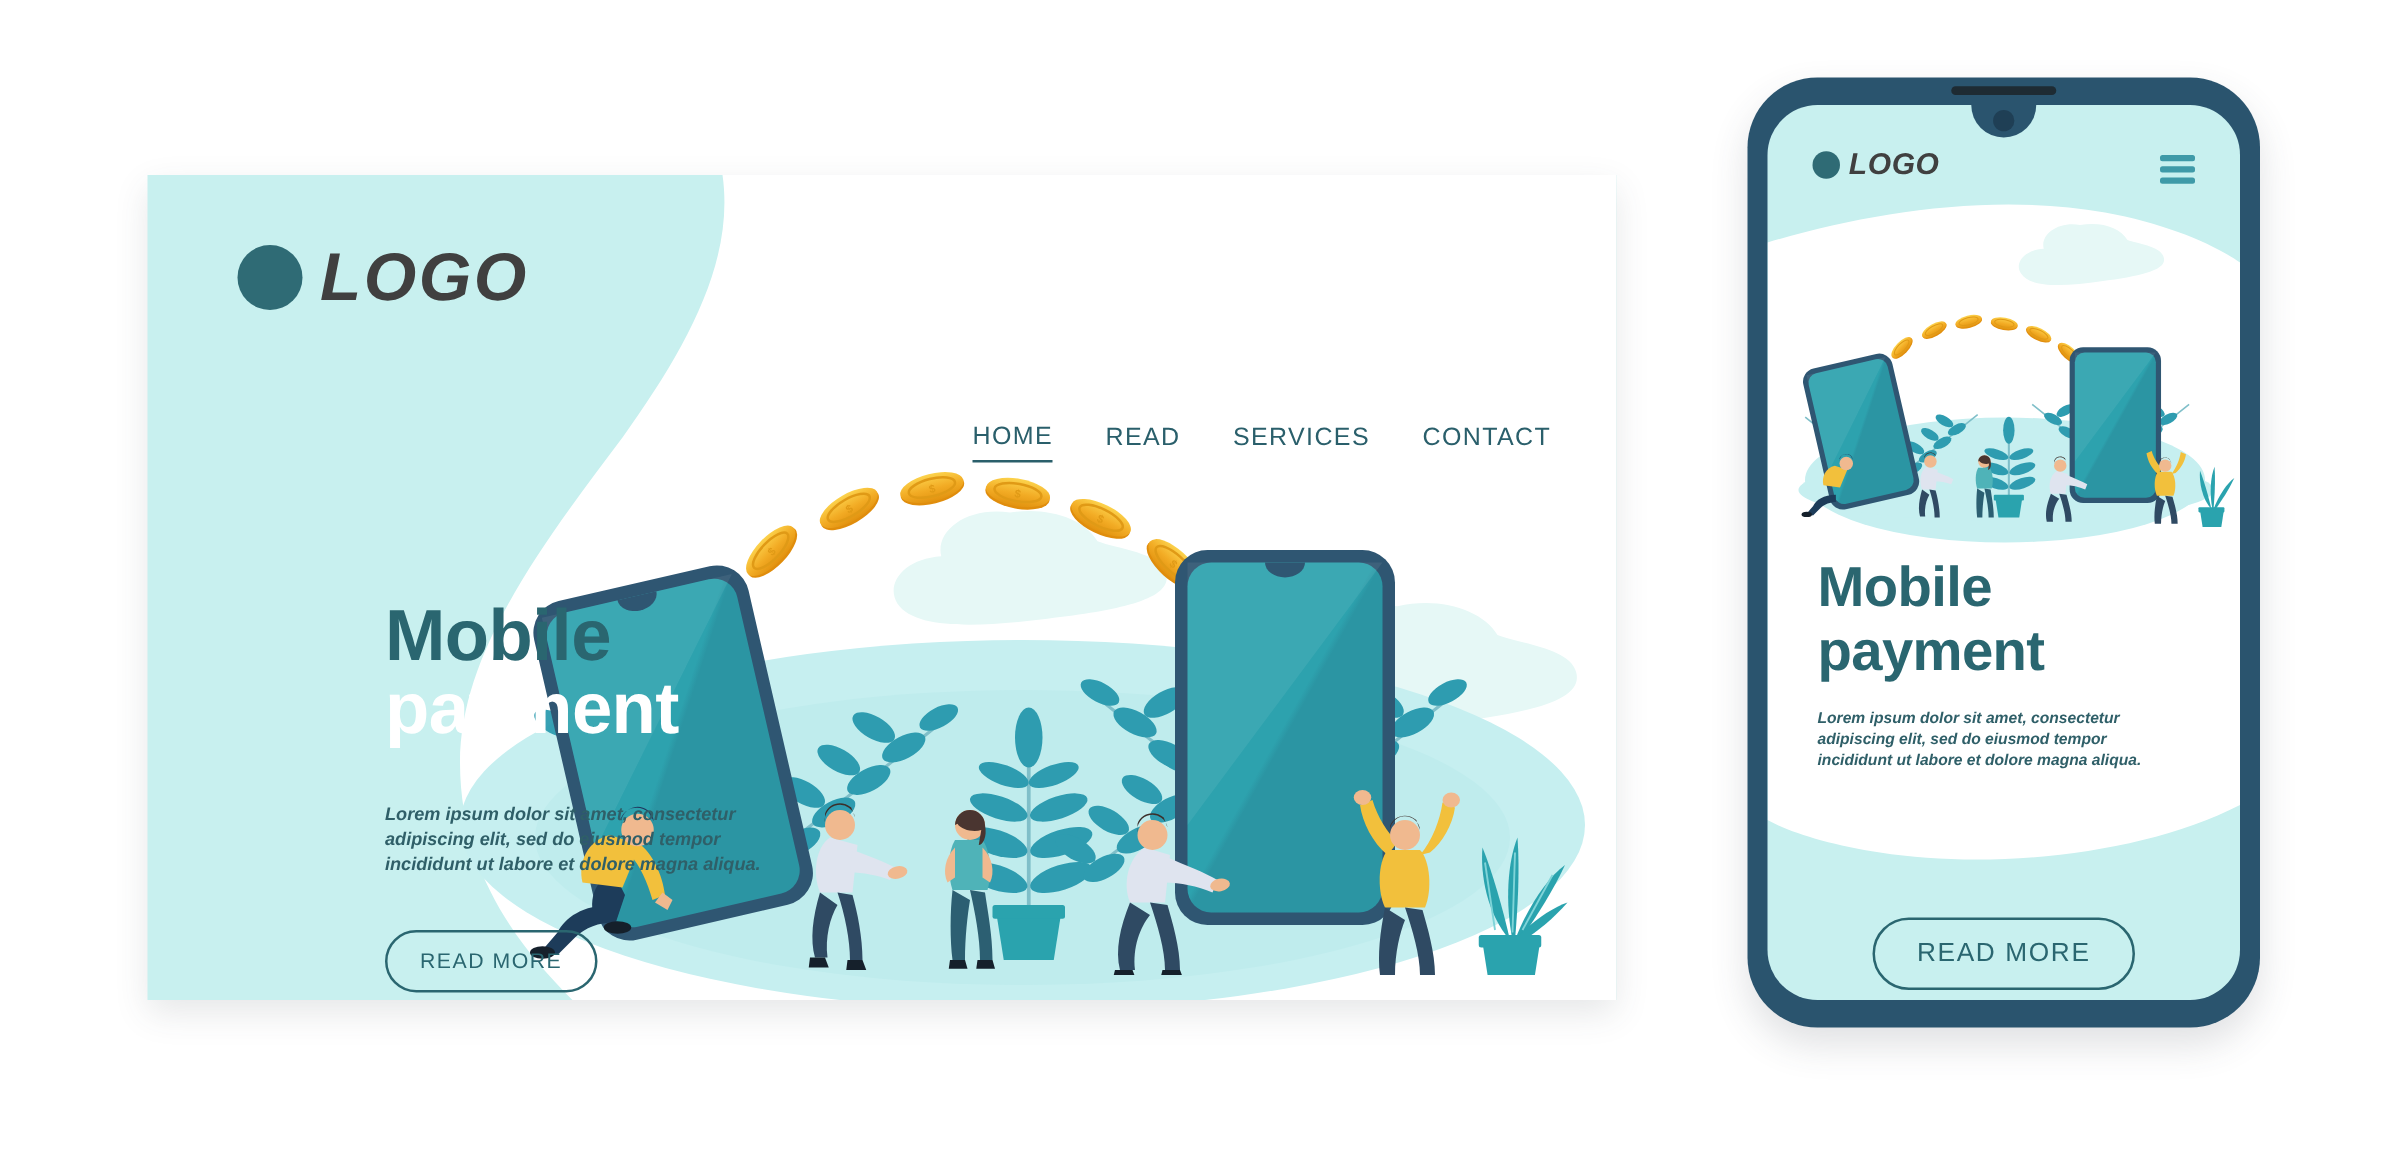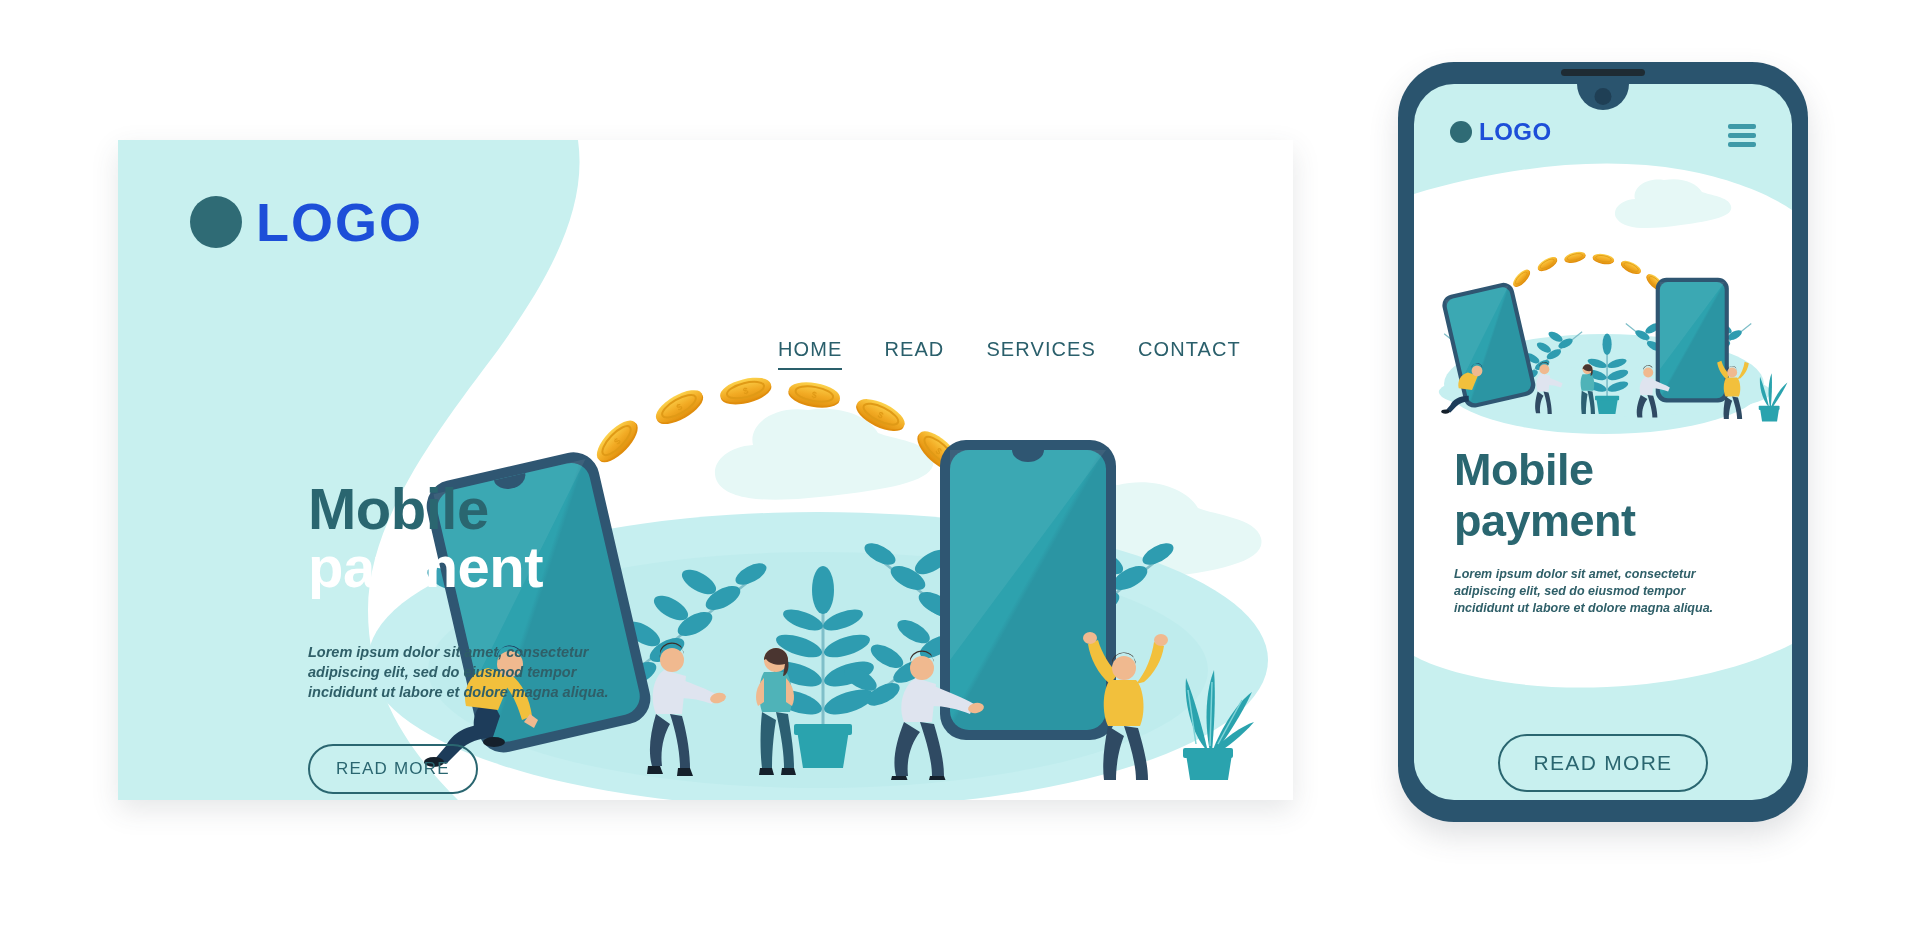--- a/index.html
+++ b/index.html
@@ -22,30 +22,30 @@
   }
   .d-white-shape {
     position: absolute; inset: 0;
     overflow: hidden;
   }
   .d-white-shape svg { display:block; width:100%; height:100%; }
 
   
   .logo-row { position: absolute; display: flex; align-items: center; gap: 14px; }
   .logo-dot { border-radius: 50%; background: #2f6b75; }
-  .logo-text { font-weight: 700; letter-spacing: 1px; color: #1d4ed8; }
+  .logo-text { font-weight: 700; letter-spacing: 1px; color: #404040; font-style: italic; }
 
   .d-logo { left: 72px; top: 55px; }
   .d-logo .logo-dot { width: 52px; height: 52px; }
   .d-logo .logo-text { font-size: 54px; line-height: 54px; letter-spacing: 2px; }
 
   
   .d-nav {
     position: absolute; left: 660px; top: 198px;
-    display: flex; align-items: flex-start; gap: 42px;
+    display: flex; align-items: center; gap: 42px;
     z-index: 6;
   }
   .d-nav a {
     font-size: 20px; letter-spacing: 1.1px;
     color: #2a5f6b; text-decoration: none; font-weight: 400;
     padding-bottom: 7px;
     display: inline-block;
   }
   .d-nav a.active { border-bottom: 2.5px solid #2a5f6b; }
   .burger { display:flex; flex-direction:column; gap:4px; cursor:pointer; padding-bottom:5px;}

